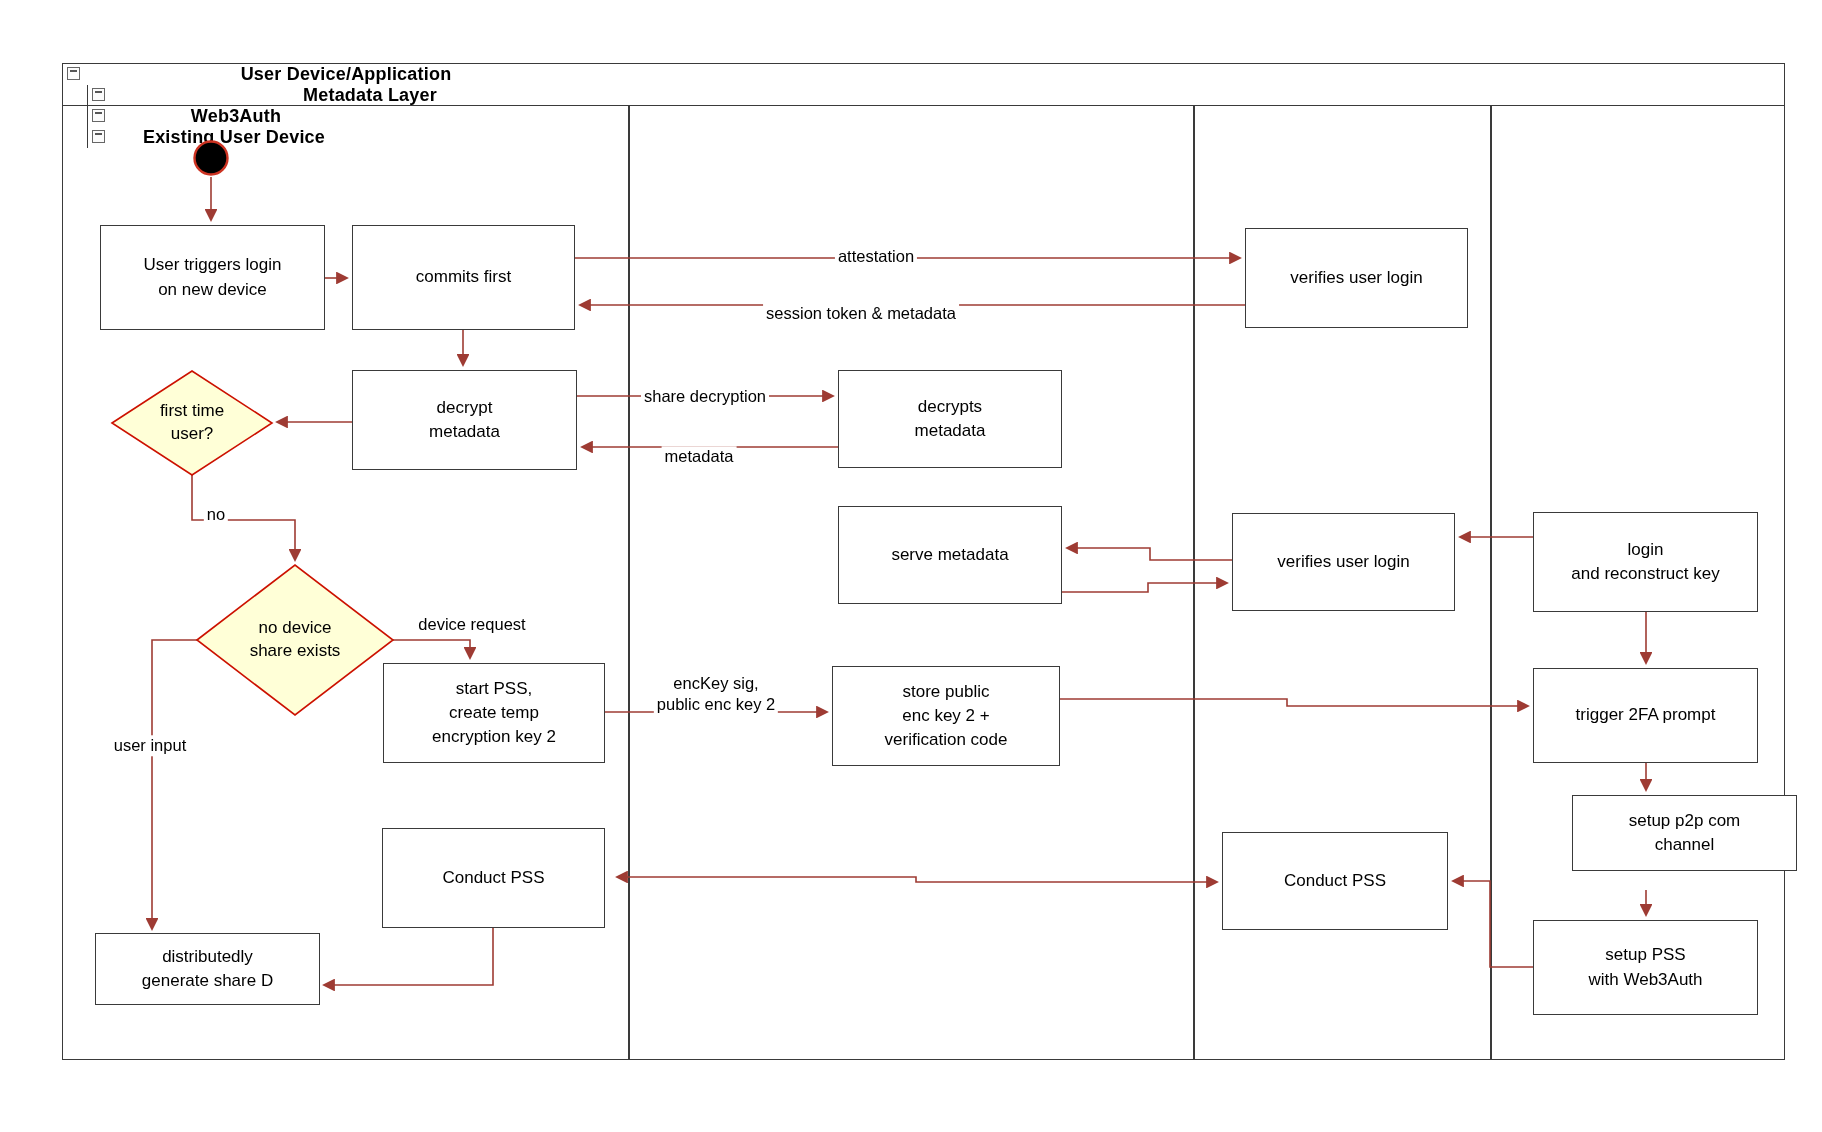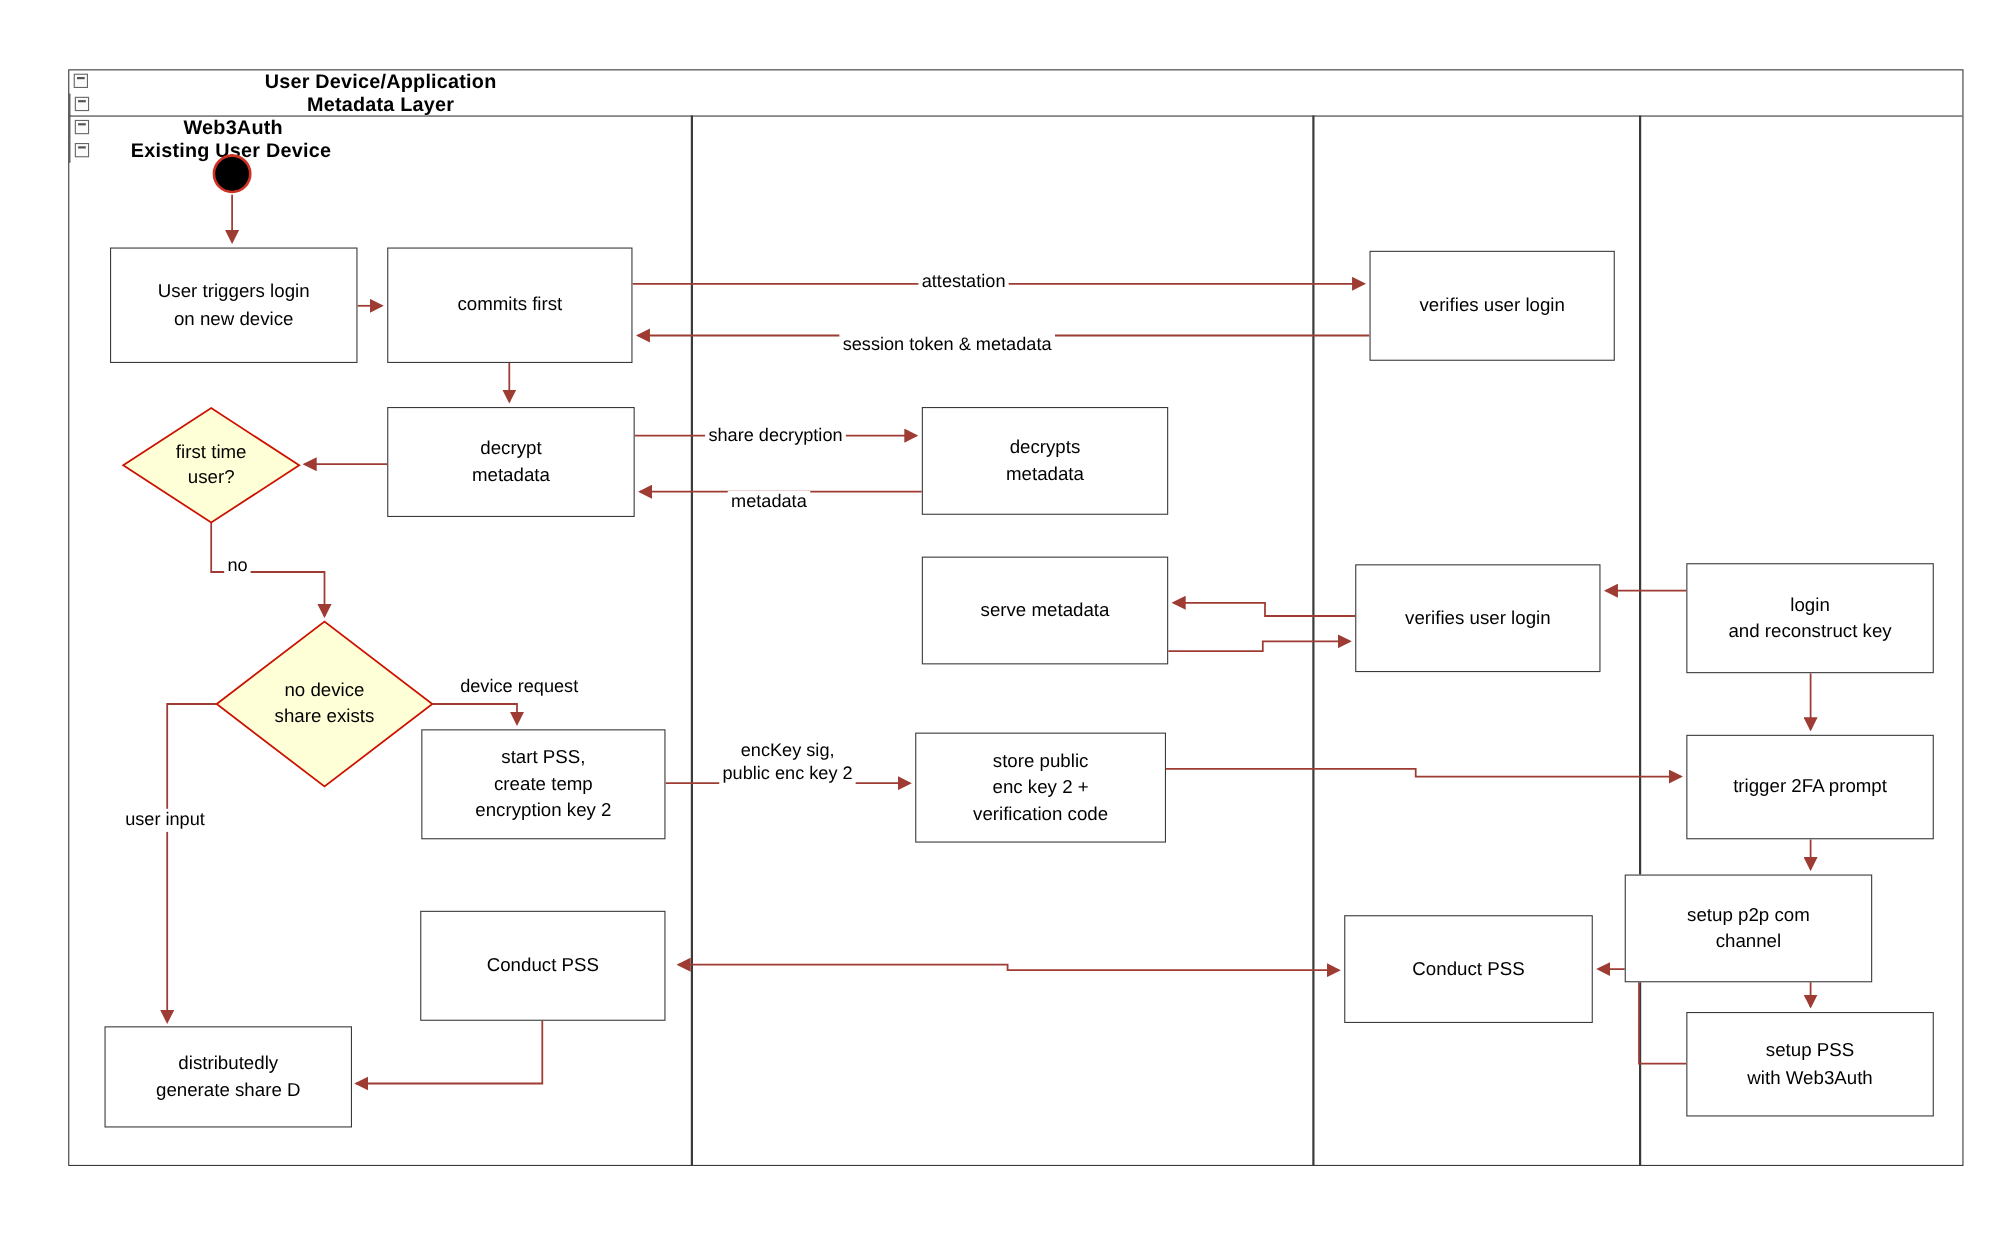--- a/index.html
+++ b/index.html
@@ -30,21 +30,21 @@
   }
   .hcell {
     position: relative;
     display: flex;
     align-items: center;
     justify-content: center;
     font-weight: bold;
     font-size: 18px;
     letter-spacing: 0.2px;
   }
-  .hcell + .hcell { border-left: 1.5px solid #3a3a3a; }
+  .hcell + .hcell { border-left: 1.5px solid #3a3a3a; margin-left: 24px; }
   .collapse {
     position: absolute;
     left: 4px; top: 3px;
     width: 13px; height: 13px;
     border: 1px solid #666;
     background: #fbfbfb;
   }
   .collapse::before {
     content: "";
     position: absolute;
@@ -181,27 +181,27 @@
   <div class="node" style="left:1232px;top:513px;width:223px;height:98px">verifies user login</div>
   <div class="node" style="left:1533px;top:512px;width:225px;height:100px">login
 and reconstruct key</div>
   <div class="node" style="left:383px;top:663px;width:222px;height:100px">start PSS,
 create temp
 encryption key 2</div>
   <div class="node" style="left:832px;top:666px;width:228px;height:100px">store public
 enc key 2 +
 verification code</div>
   <div class="node" style="left:1533px;top:668px;width:225px;height:95px">trigger 2FA prompt</div>
-  <div class="node" style="left:1477px;top:795px;width:225px;height:98px">setup p2p com
+  <div class="node" style="left:1572px;top:795px;width:225px;height:76px">setup p2p com
 channel</div>
   <div class="node" style="left:1533px;top:920px;width:225px;height:95px">setup PSS
 with Web3Auth</div>
   <div class="node" style="left:382px;top:828px;width:223px;height:100px">Conduct PSS</div>
   <div class="node" style="left:1222px;top:832px;width:226px;height:98px">Conduct PSS</div>
-  <div class="node" style="left:95px;top:933px;width:225px;height:92px">distributedly
+  <div class="node" style="left:95px;top:933px;width:225px;height:72px">distributedly
 generate share D</div>
 
   <div class="dtext" style="left:192px;top:423px">first time
 user?</div>
   <div class="dtext" style="left:295px;top:640px">no device
 share exists</div>
 
   <div class="elabel" style="left:876px;top:257px">attestation</div>
   <div class="elabel" style="left:861px;top:314px">session token &amp; metadata</div>
   <div class="elabel" style="left:705px;top:397px">share decryption</div>

